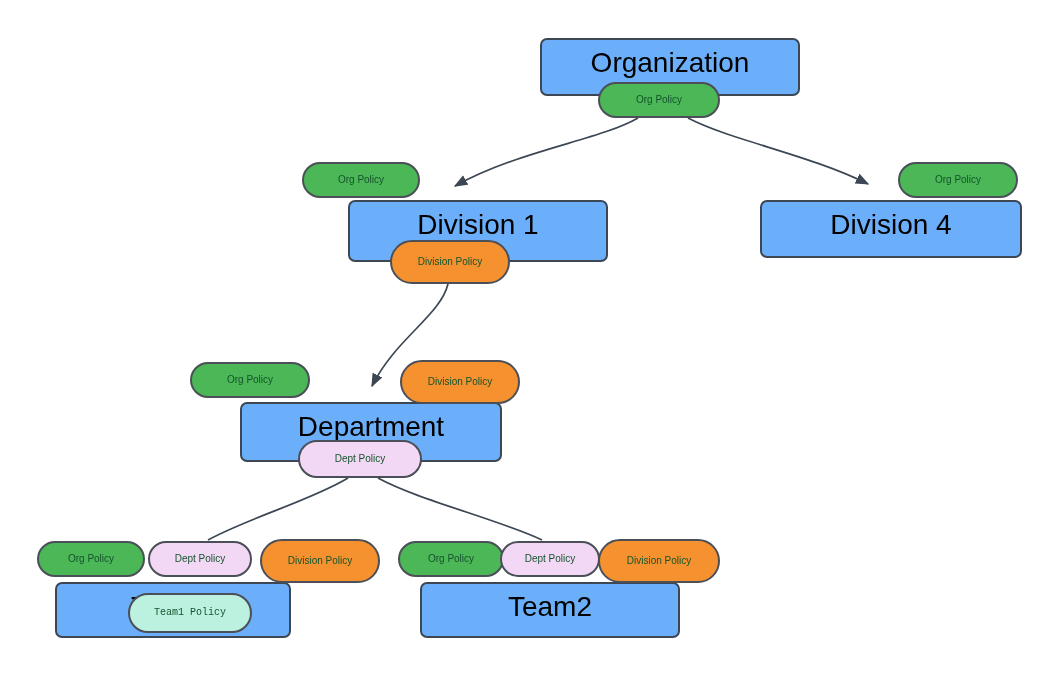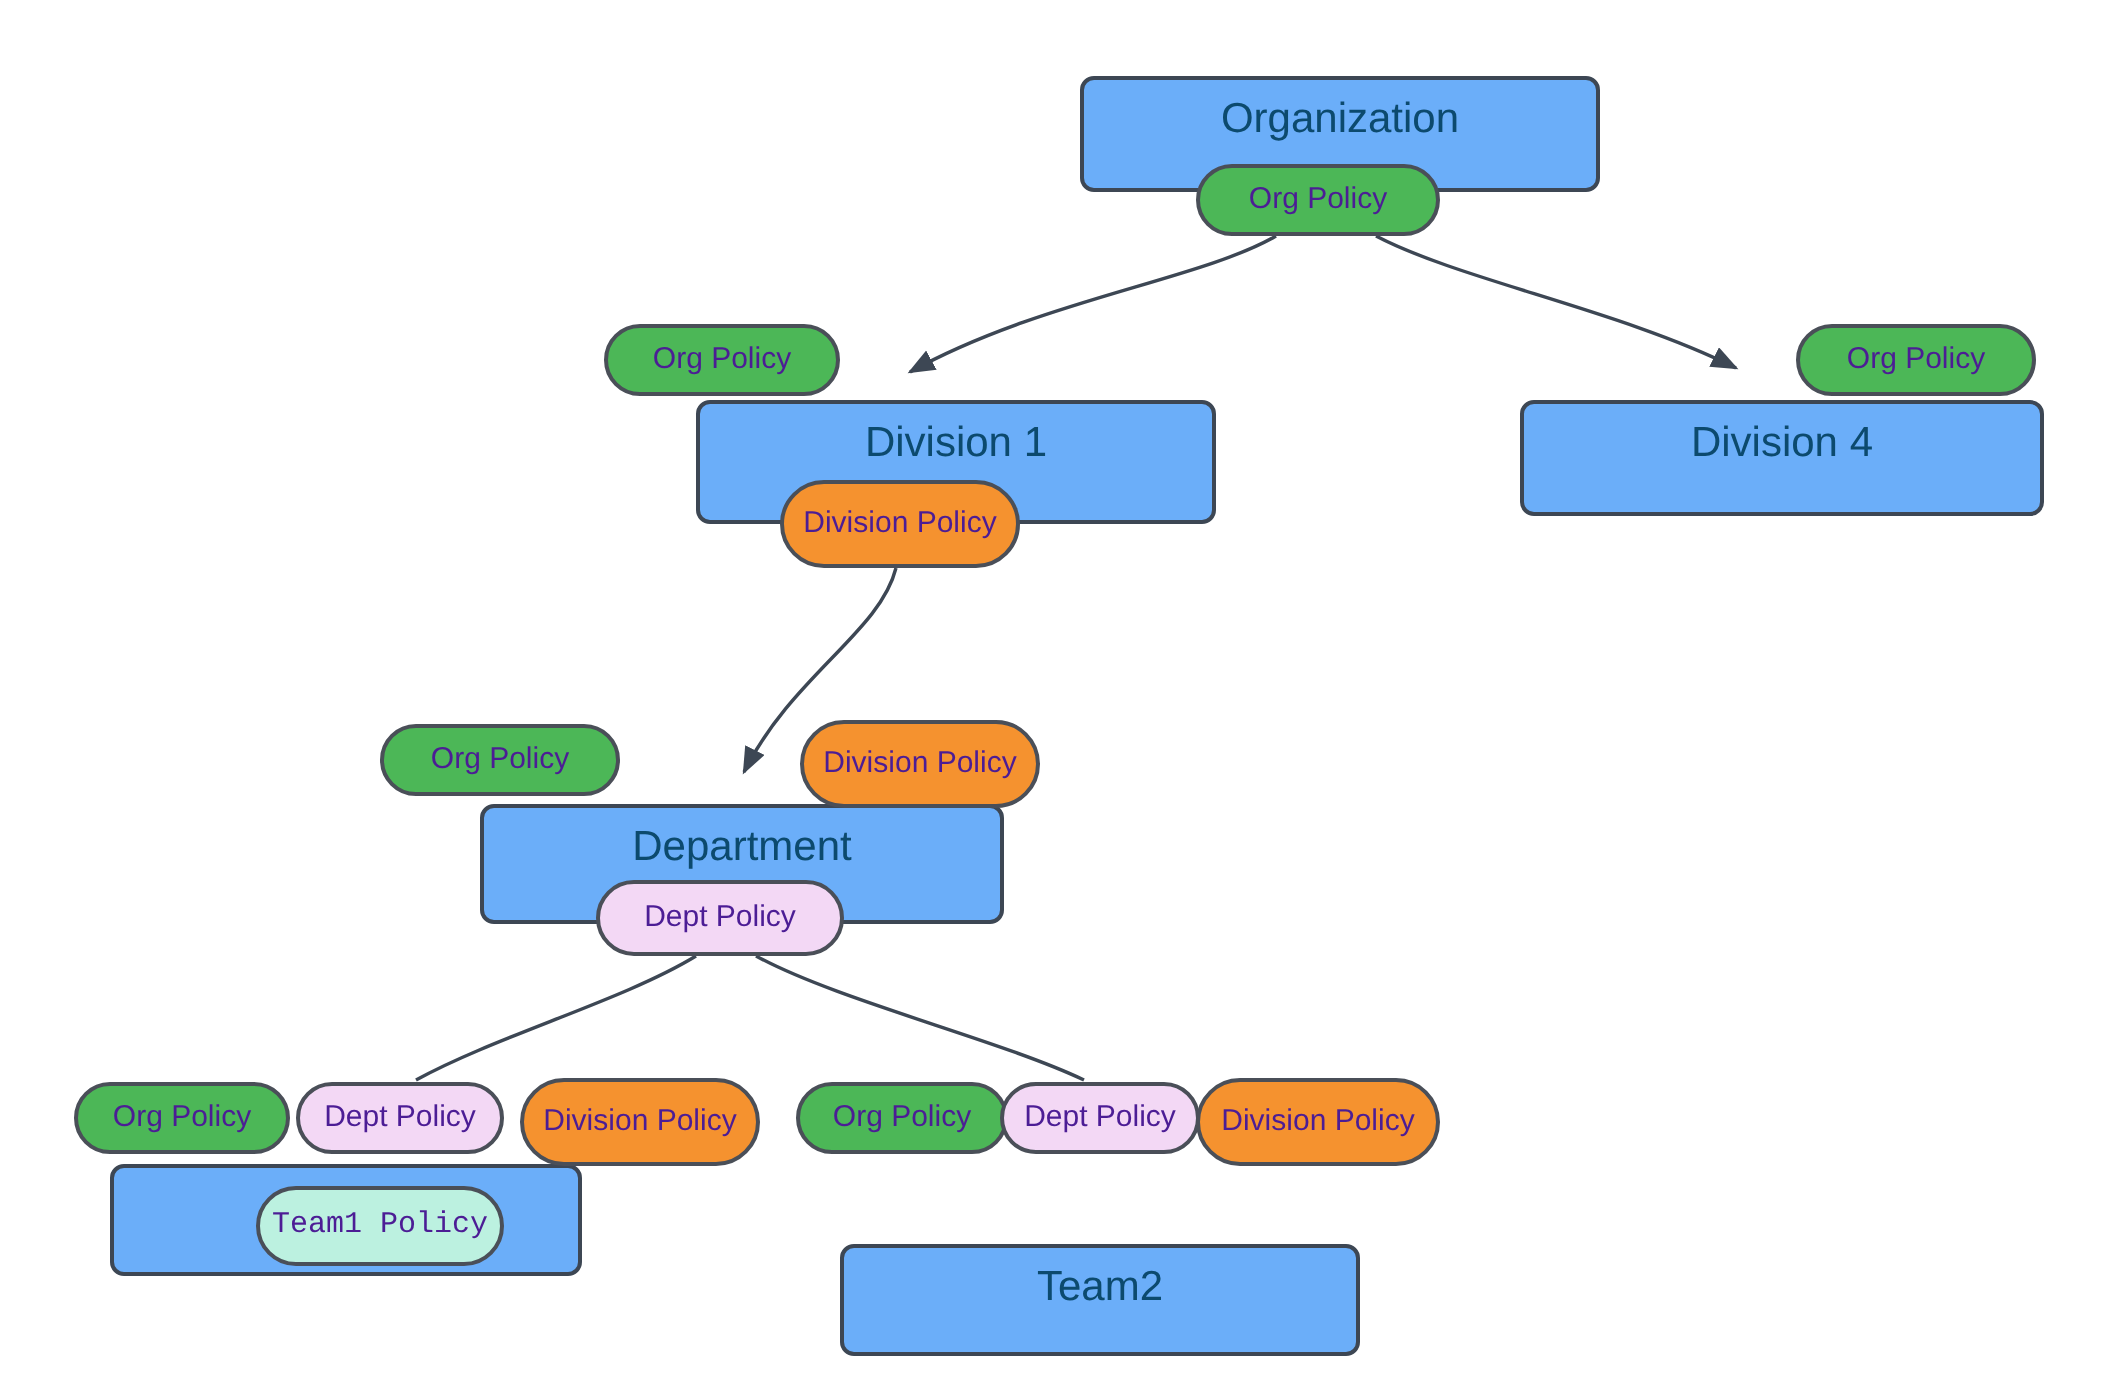--- a/index.html
+++ b/index.html
@@ -31,37 +31,37 @@
     background: #6BAEF9;
     border: 2px solid #3d4754;
     border-radius: 7px;
     color: #2d3440;
     display: flex;
     align-items: flex-start;
     justify-content: center;
     z-index: 2;
   }
   .node-label {
-    font-size: 21px;
+    font-size: 28px;
     line-height: 1;
-    color: #0c4a6e;
+    color: #000000;
     white-space: nowrap;
     padding-top: 9px;
   }
   .pill {
     position: absolute;
     box-sizing: border-box;
     border: 2px solid #4a4f58;
     border-radius: 999px;
     display: flex;
     align-items: center;
     justify-content: center;
     text-align: center;
-    color: #4c1d95;
-    font-size: 15px;
+    color: #14532d;
+    font-size: 10px;
     line-height: 1.08;
     z-index: 4;
     padding: 0 8px;
     white-space: nowrap;
   }
   .pill.two-line {
     white-space: normal;
     line-height: 1.12;
   }
   .pill-green  { background: #4CB757; }
@@ -132,21 +132,21 @@
       </div>
       <div class="pill pill-pink" style="left: 148px; top: 541px; width: 104px; height: 36px;">
         <span class="pill-text">Dept Policy</span>
       </div>
       <div class="pill pill-orange two-line" style="left: 260px; top: 539px; width: 120px; height: 44px;">
         <span class="pill-text">Division Policy</span>
       </div>
       <div class="pill pill-cyan" style="left: 128px; top: 593px; width: 124px; height: 40px; font-family: Liberation Mono, monospace;">
         <span class="pill-text">Team1 Policy</span>
       </div>
-      <div class="node-box" style="left: 420px; top: 582px; width: 260px; height: 56px; margin-top: 40px;">
+      <div class="node-box" style="left: 420px; top: 582px; width: 260px; height: 56px;">
         <span class="node-label">Team2</span>
       </div>
       <div class="pill pill-green" style="left: 398px; top: 541px; width: 106px; height: 36px;">
         <span class="pill-text">Org Policy</span>
       </div>
       <div class="pill pill-pink" style="left: 500px; top: 541px; width: 100px; height: 36px;">
         <span class="pill-text">Dept Policy</span>
       </div>
       <div class="pill pill-orange two-line" style="left: 598px; top: 539px; width: 122px; height: 44px;">
         <span class="pill-text">Division Policy</span>

